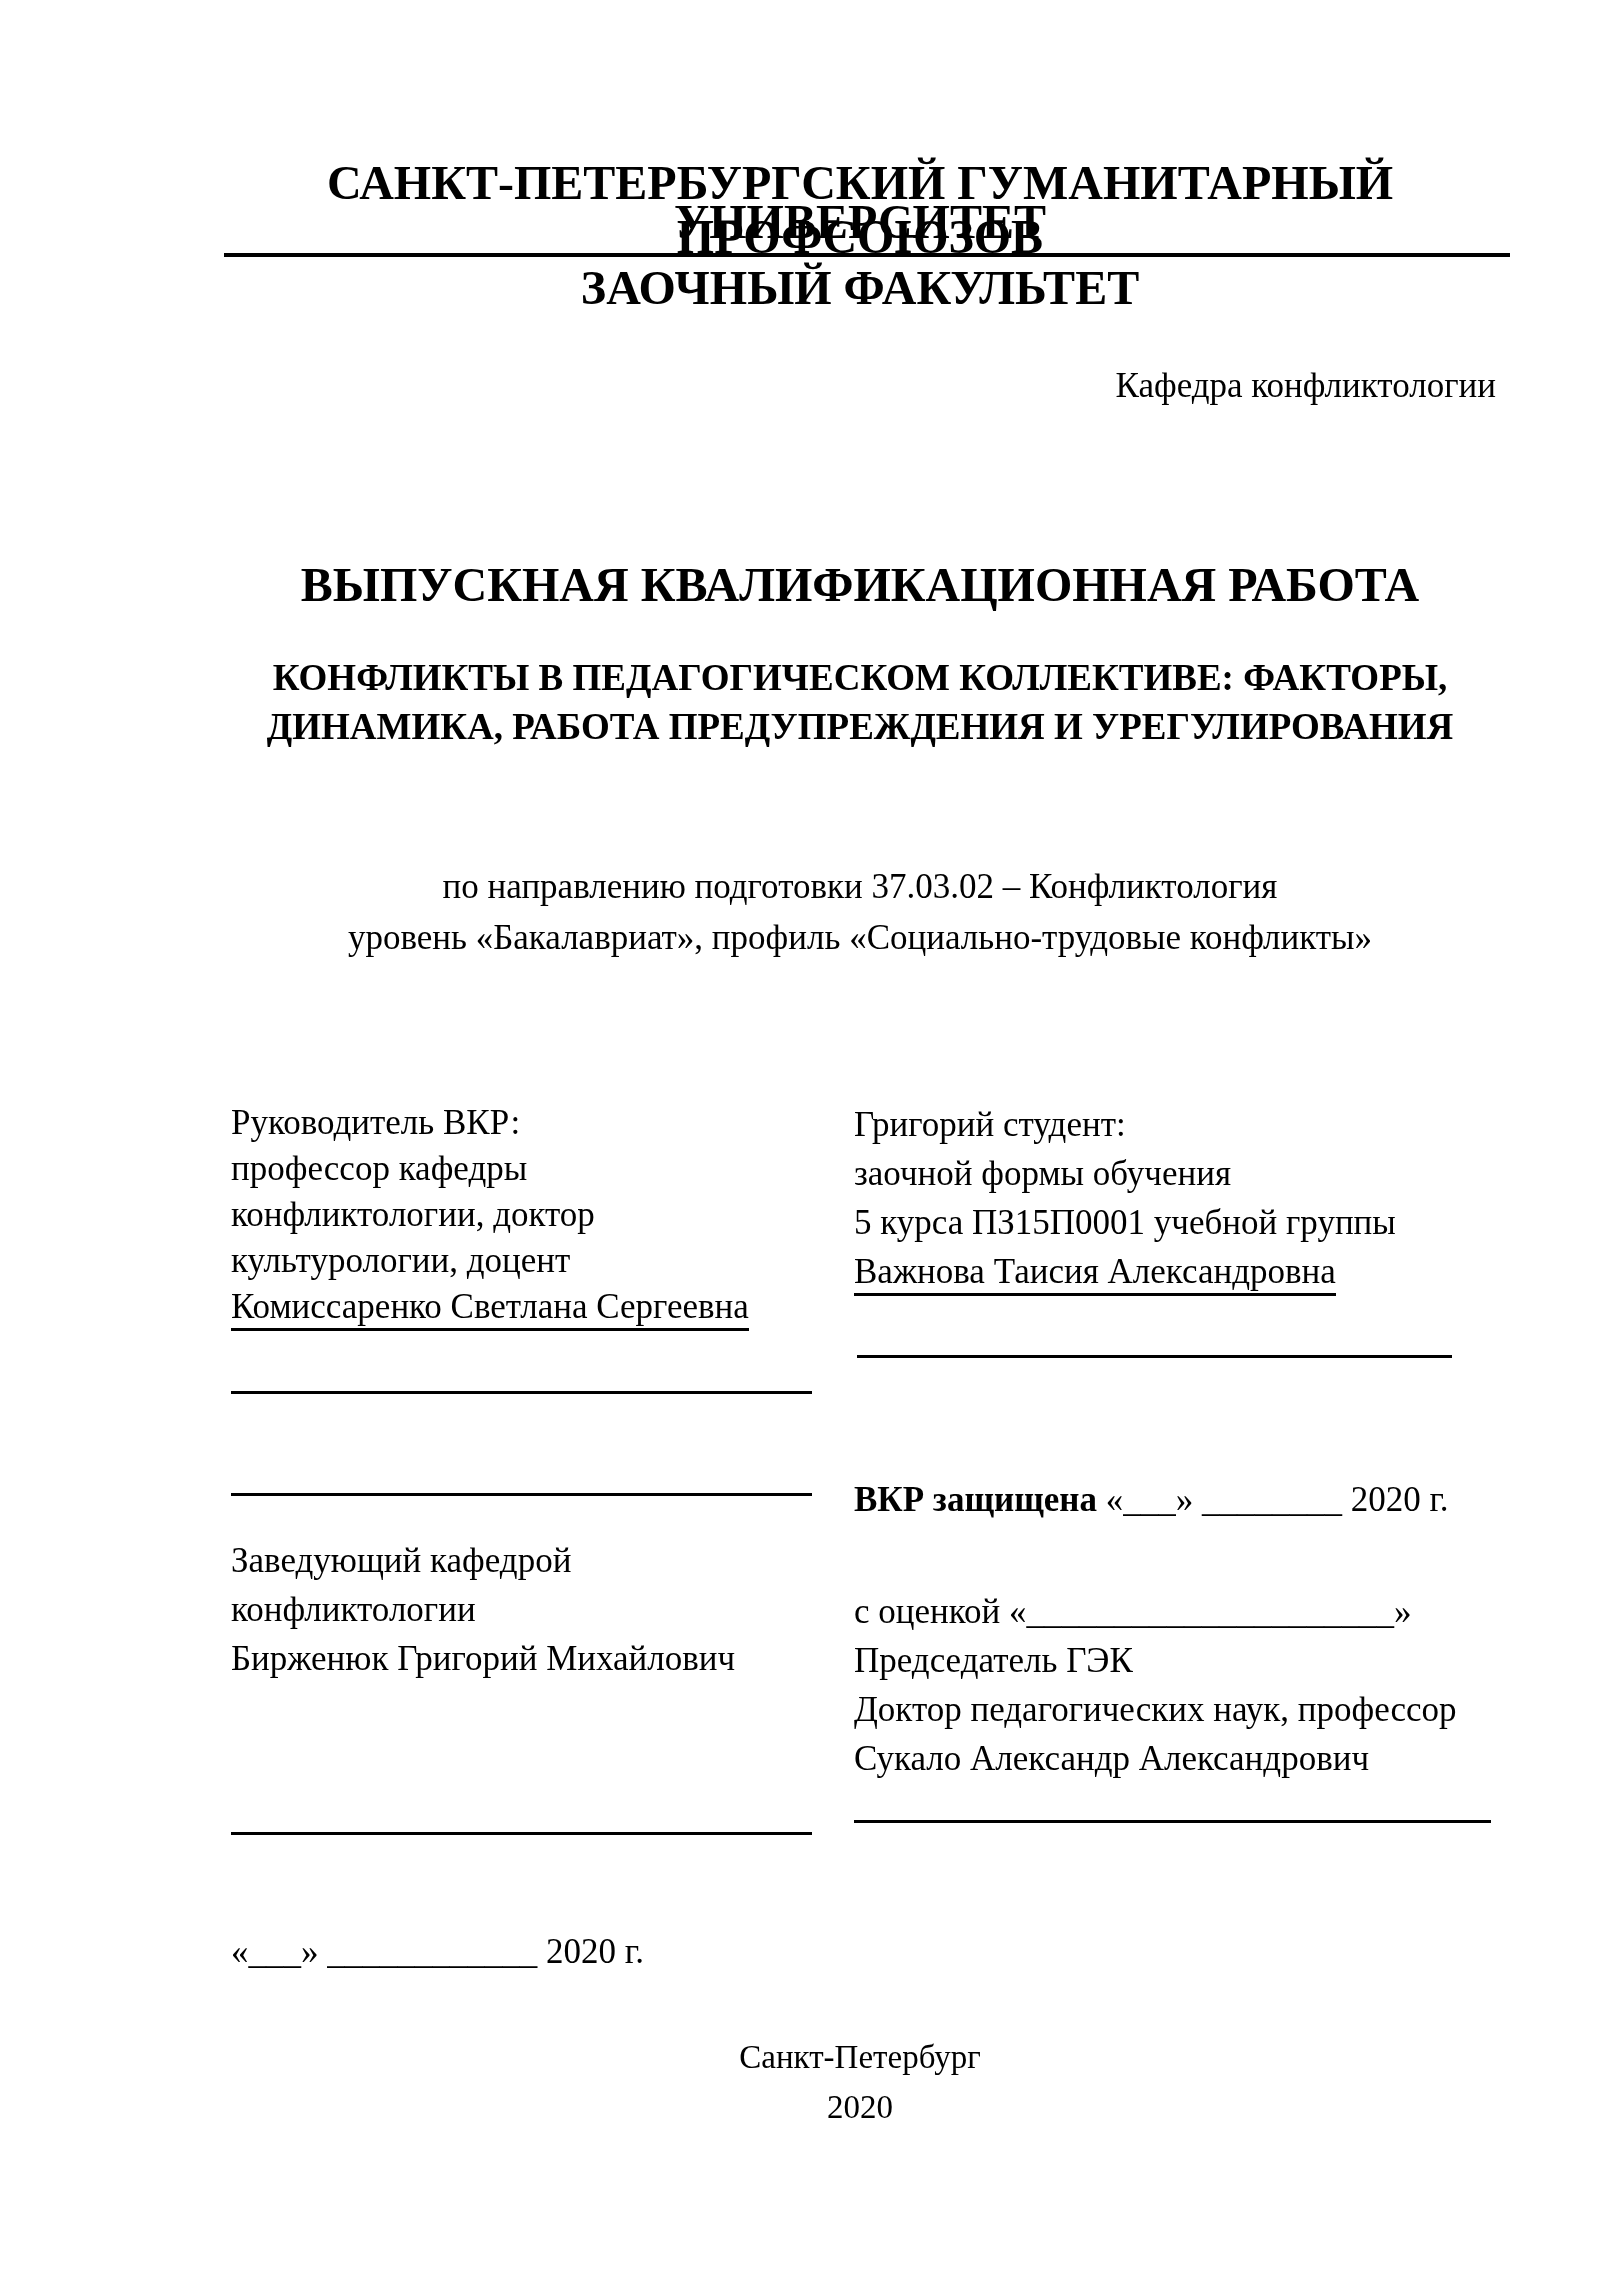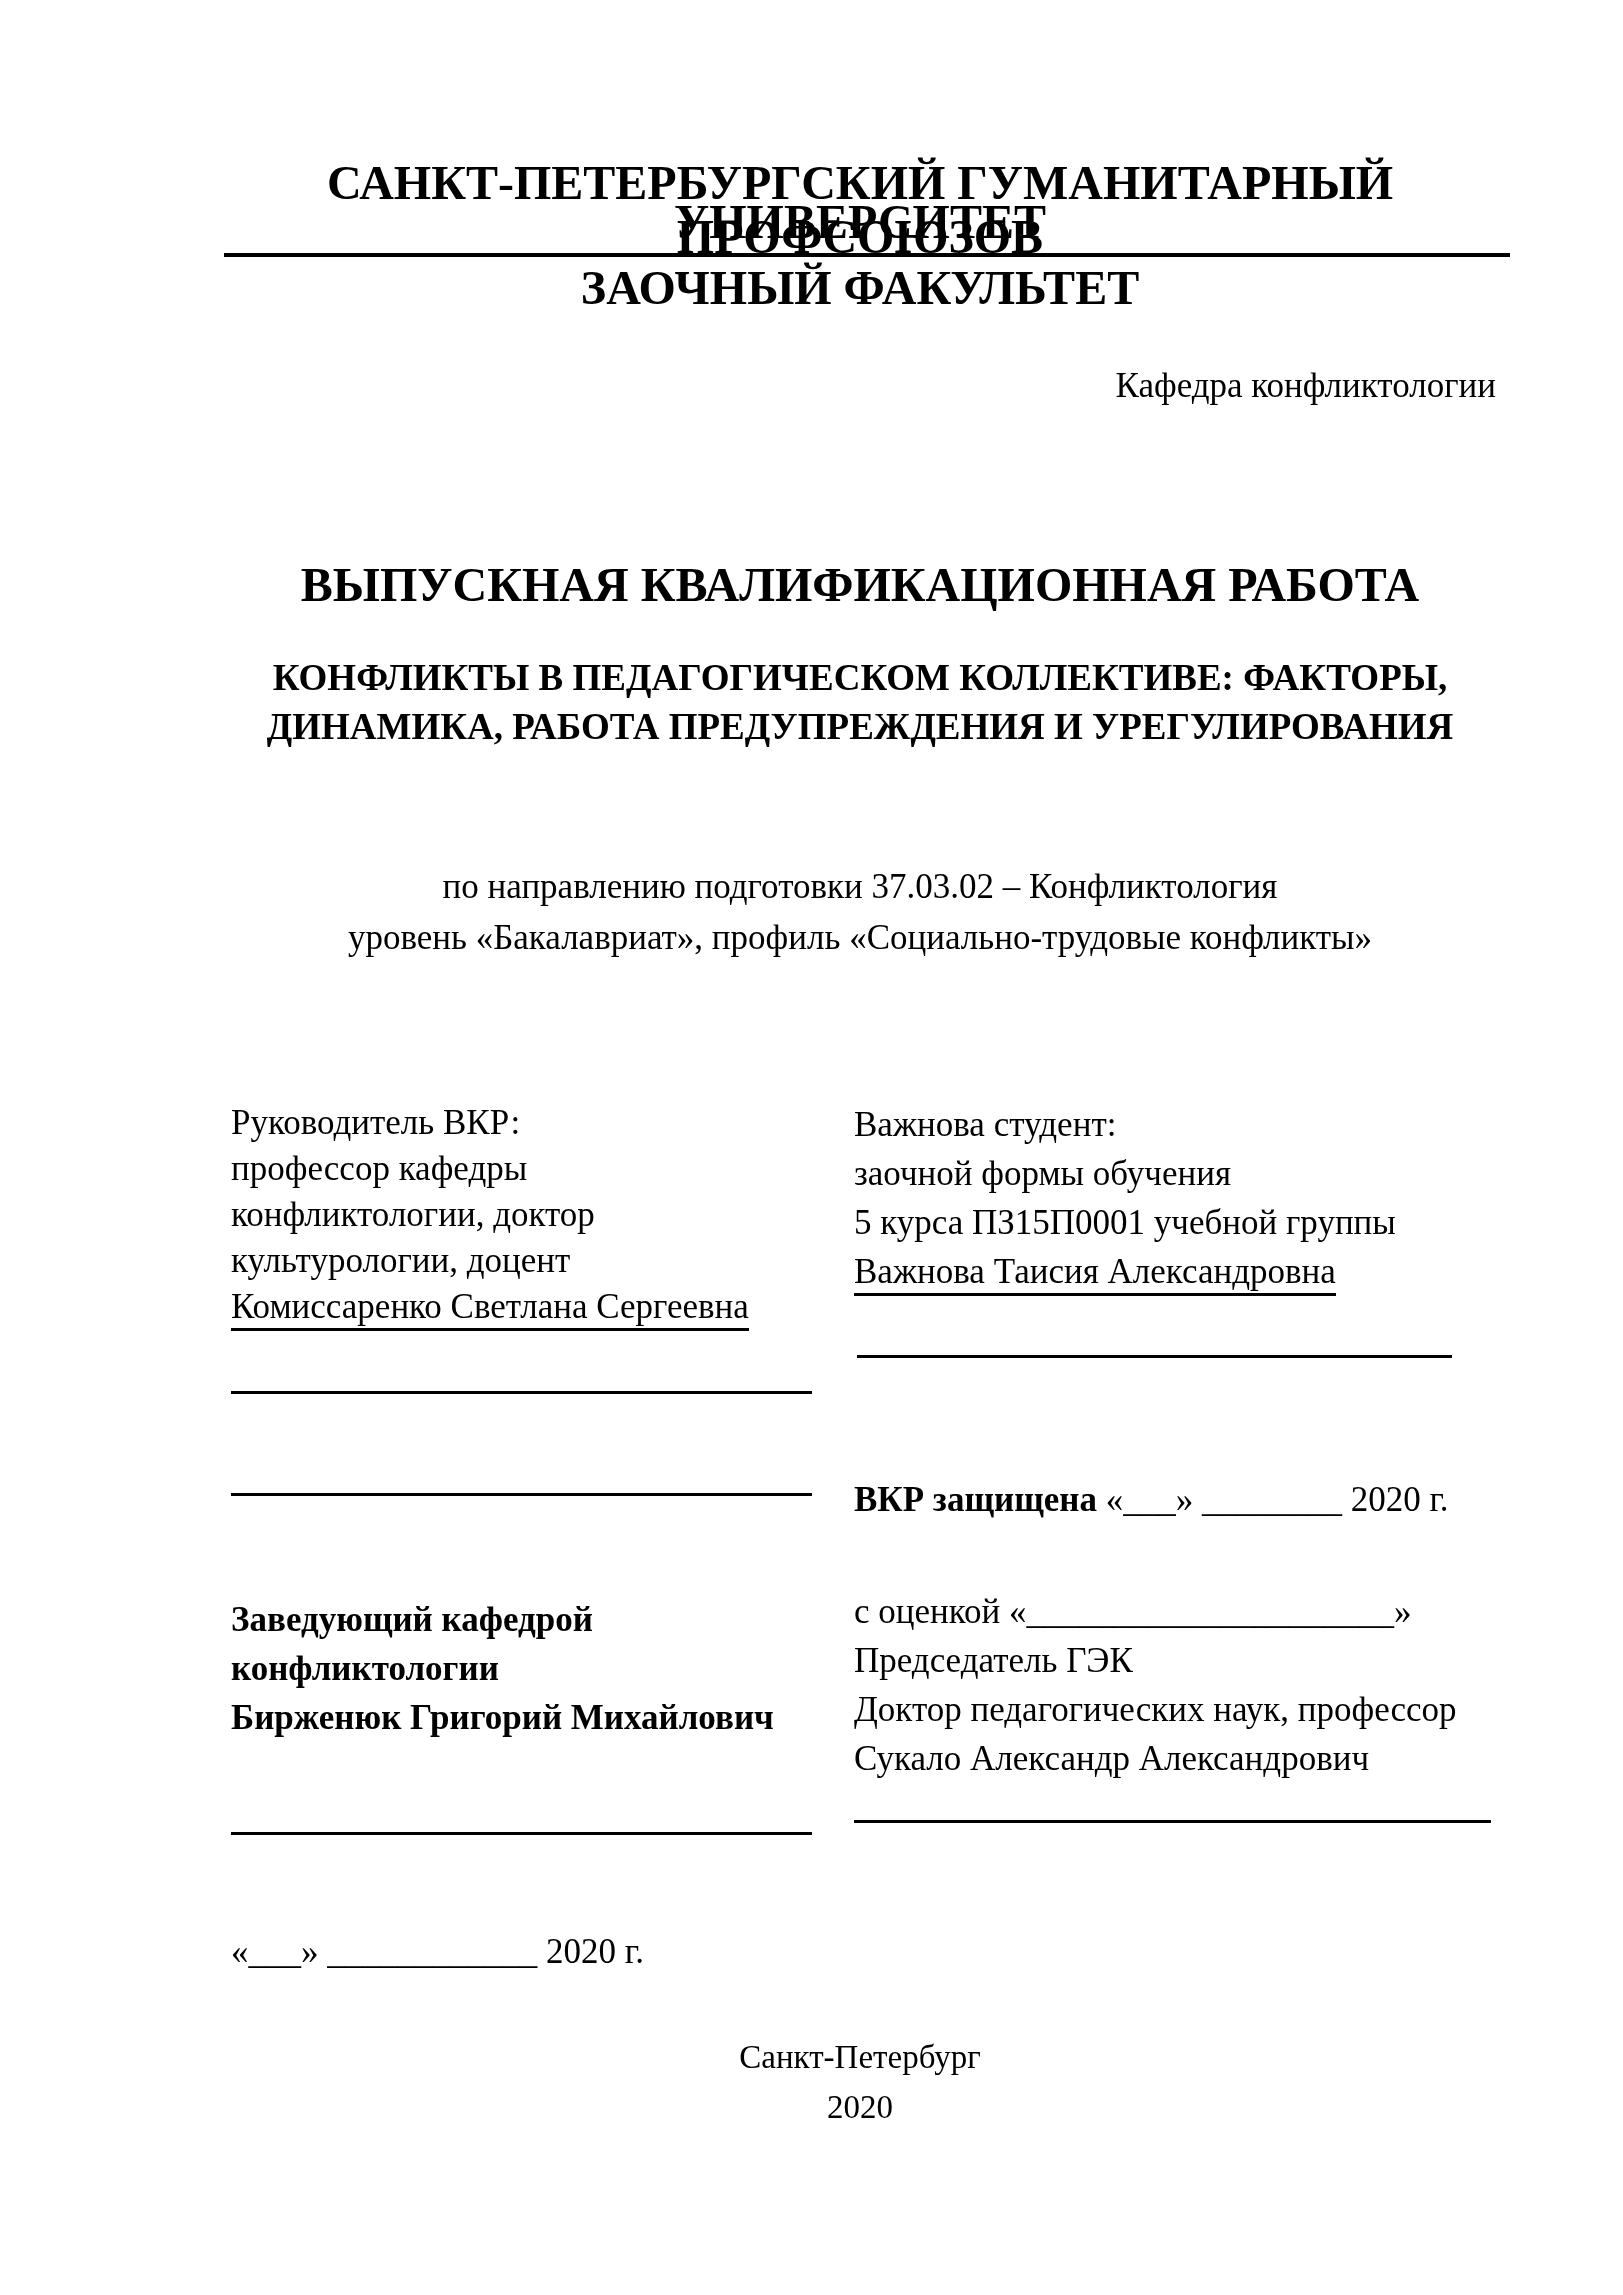--- a/index.html
+++ b/index.html
@@ -49,36 +49,36 @@
 
   <div class="abs block lh59" style="left:231px; top:1080px; width:597px;">
     <div>Руководитель ВКР:</div>
     <div>профессор кафедры</div>
     <div>конфликтологии, доктор</div>
     <div>культурологии, доцент</div>
     <div><span class="u">Комиссаренко Светлана Сергеевна</span></div>
   </div>
 
   <div class="abs block lh62" style="left:854px; top:1080px; width:659px;">
-    <div>Важнова студент:</div>
+    <div>Григорий студент:</div>
     <div>заочной формы обучения</div>
     <div>5 курса ПЗ15П0001 учебной группы</div>
     <div><span class="u">Важнова Таисия Александровна</span></div>
   </div>
 
   <div class="rule" style="top:1355px; left:857px; width:595px;"></div>
   <div class="rule" style="top:1391px; left:231px; width:581px;"></div>
   <div class="rule" style="top:1493px; left:231px; width:581px;"></div>
 
   <div class="abs block" style="left:854px; top:1459px; width:659px; line-height:42px;">
     <span class="b">ВКР защищена</span>
     <span>«___» ________ 2020 г.</span>
   </div>
 
-  <div class="abs block lh62" style="left:231px; top:1575px; width:612px;font-weight:bold;">
+  <div class="abs block lh62" style="left:231px; top:1516px; width:612px;">
     <div>Заведующий кафедрой</div>
     <div>конфликтологии</div>
     <div>Бирженюк Григорий Михайлович</div>
   </div>
 
   <div class="abs block lh62" style="left:854px; top:1567px; width:659px;">
     <div>с оценкой «_____________________»</div>
     <div>Председатель ГЭК</div>
     <div>Доктор педагогических наук, профессор</div>
     <div>Сукало Александр Александрович</div>

